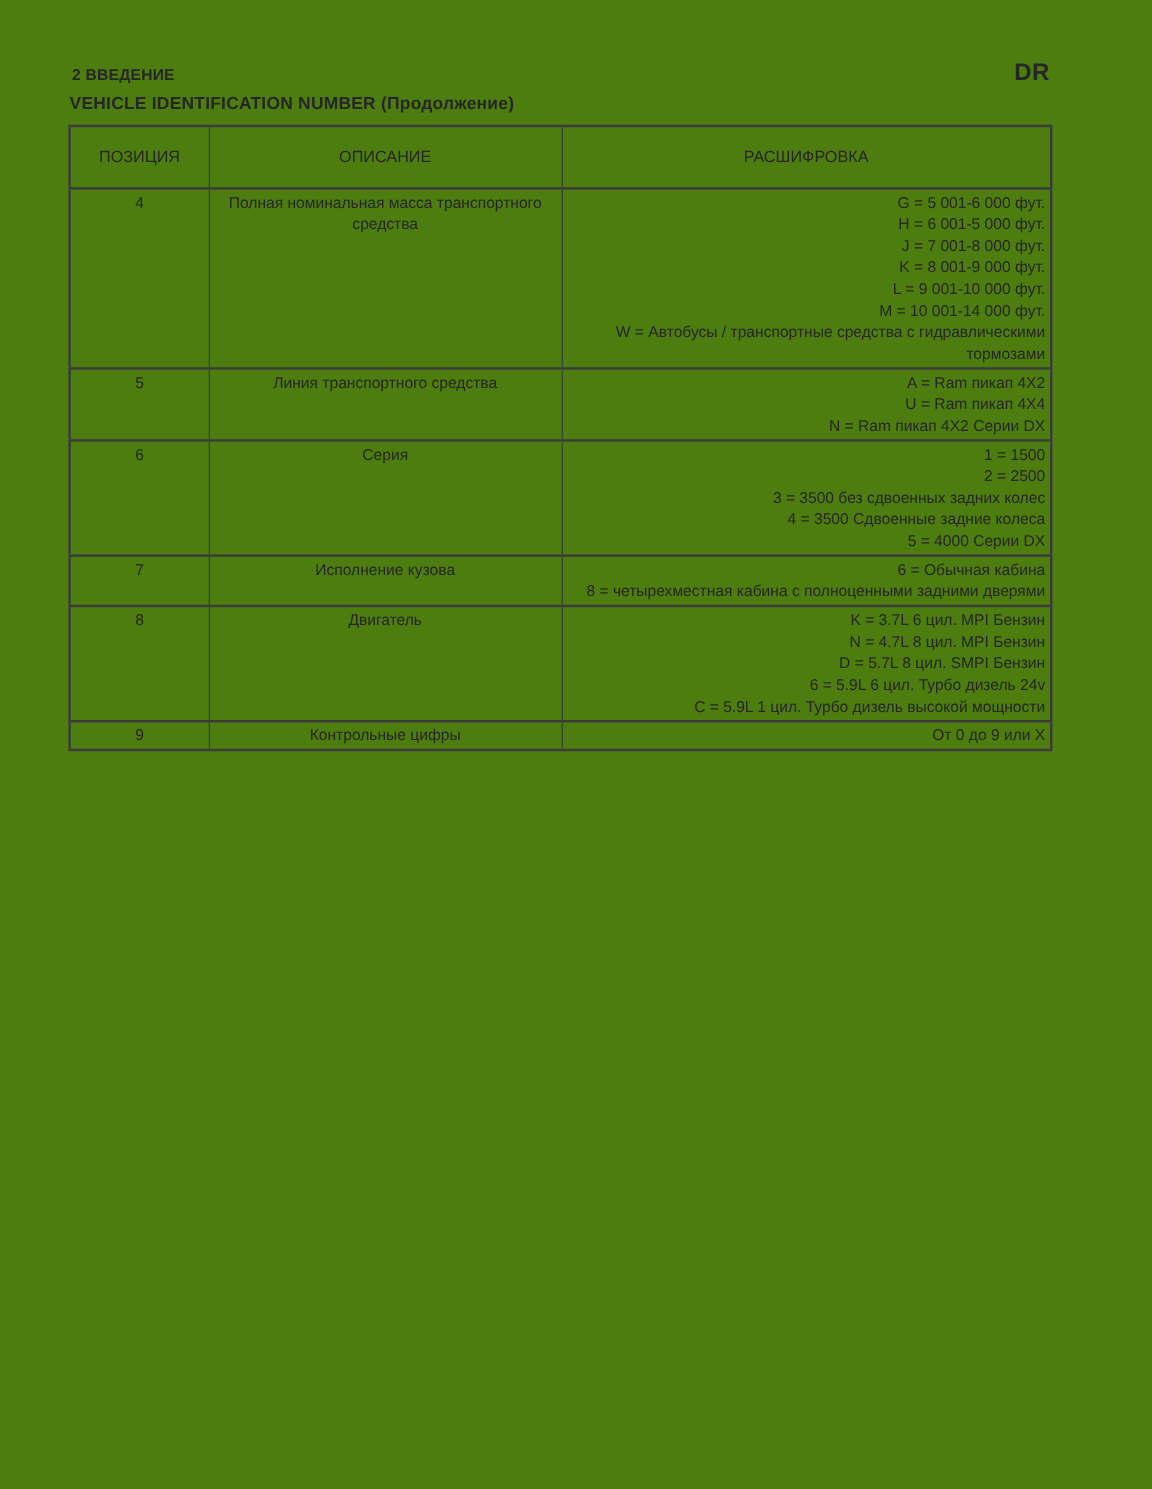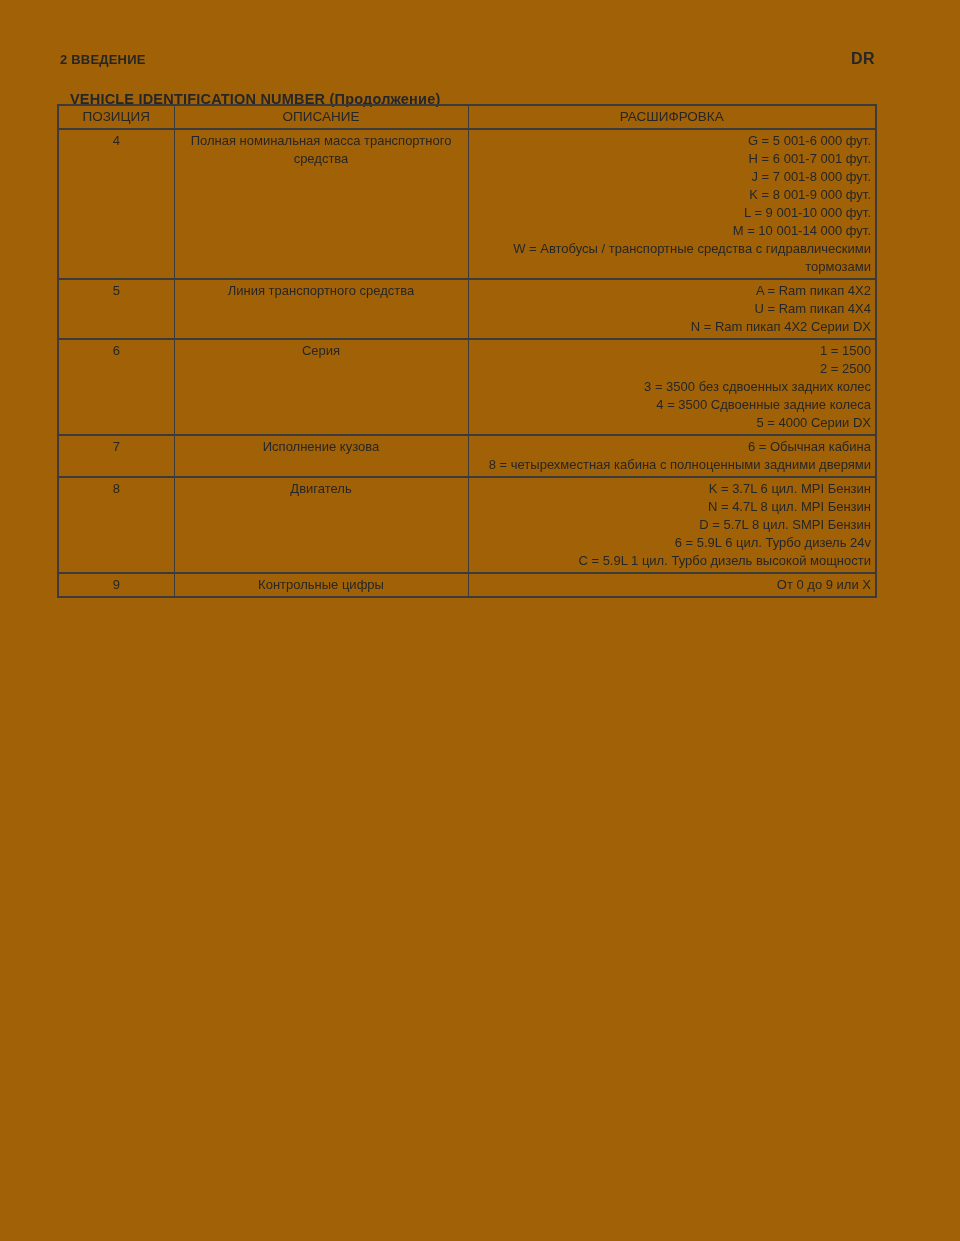--- a/index.html
+++ b/index.html
@@ -4,49 +4,49 @@
 <style>
   html, body {
     margin: 0;
     padding: 0;
     background: #ffffff;
   }
   .page {
     position: relative;
     width: 960px;
     height: 1241px;
-    background: #a16207;
+    background: #4d7c0f;
     font-family: "Liberation Sans", sans-serif;
     color: #262626;
     overflow: hidden;
   }
   .page-header {
     position: absolute;
     top: 50px;
     left: 60px;
     right: 85px;
     display: flex;
     justify-content: space-between;
     align-items: baseline;
   }
   .page-header .left {
     font-size: 13px;
     font-weight: bold;
     letter-spacing: 0.2px;
   }
   .page-header .right {
-    font-size: 16px;
+    font-size: 20px;
     font-weight: bold;
     letter-spacing: 0.5px;
   }
   .section-title {
     position: absolute;
     top: 79px;
     left: 58px;
-    margin: 12px;
+    margin: 0;
     font-size: 14.5px;
     font-weight: bold;
     letter-spacing: 0.2px;
   }
   table.vin-table {
     position: absolute;
     top: 104px;
     left: 57px;
     width: 818px;
     border-collapse: collapse;
@@ -61,21 +61,21 @@
   table.vin-table {
     border-width: 2px;
   }
   table.vin-table th, table.vin-table td {
     border-top-width: 2px;
     border-bottom-width: 2px;
   }
   table.vin-table th {
     font-weight: normal;
     font-size: 13.5px;
-    padding: 2px 4px;
+    padding: 16px 4px;
     text-align: center;
   }
   table.vin-table td {
     padding: 2px 4px;
     vertical-align: top;
     text-align: center;
   }
   td.pos-cell { }
   td.desc-cell { padding-left: 2px; padding-right: 2px; }
   td.values-cell div { text-align: right; }
@@ -104,21 +104,21 @@
         <th>ОПИСАНИЕ</th>
         <th>РАСШИФРОВКА</th>
       </tr>
     </thead>
     <tbody id="vin-tbody">
         <tr>
           <td class="pos-cell">4</td>
           <td class="desc-cell">Полная номинальная масса транспортного средства</td>
           <td class="values-cell">
             <div>G = 5 001-6 000 фут.</div>
-            <div>H = 6 001-7 001 фут.</div>
+            <div>H = 6 001-5 000 фут.</div>
             <div>J = 7 001-8 000 фут.</div>
             <div>K = 8 001-9 000 фут.</div>
             <div>L = 9 001-10 000 фут.</div>
             <div>M = 10 001-14 000 фут.</div>
             <div>W = Автобусы / транспортные средства с гидравлическими тормозами</div>
           </td>
         </tr>
         <tr>
           <td class="pos-cell">5</td>
           <td class="desc-cell">Линия транспортного средства</td>

